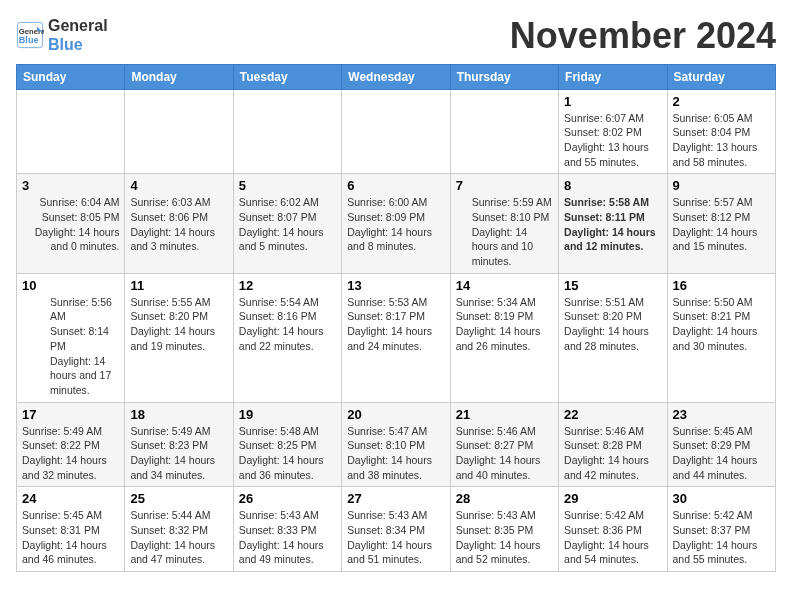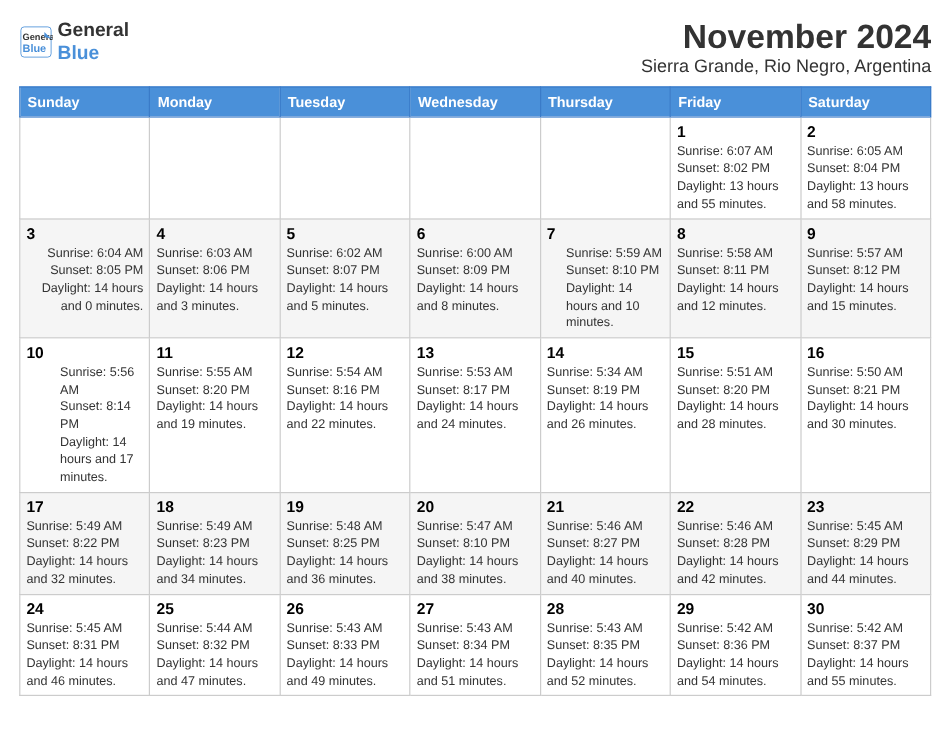--- a/index.html
+++ b/index.html
@@ -22,21 +22,21 @@
       gap: 4px;
     }
     .logo-icon {
       width: 28px;
       height: 28px;
     }
     .title-block {
       text-align: right;
     }
     .title-block h1 {
-      font-size: 28px;
+      font-size: 36px;
       font-weight: bold;
       color: #333;
       line-height: 1.1;
       margin-left: 16px;
     }
     .title-block h2 {
       font-size: 15px;
       font-weight: normal;
       color: #333;
     }
@@ -91,21 +91,20 @@
       <text x="4" y="32" font-size="13" font-weight="bold" fill="#4a90d9" font-family="Arial">Blue</text>
       <polygon points="30,8 38,16 30,14" fill="#4a90d9"></polygon>
     </svg>
     <div style="display:flex;flex-direction:column;line-height:1.2;">
       <span style="font-size:16px;font-weight:bold;color:#333;">General</span>
       <span style="font-size:16px;font-weight:bold;color:#4a90d9;">Blue</span>
     </div>
   </div>
   <div class="title-block">
     <h1>November 2024</h1>
-    <h2>Sierra Grande, Rio Negro, Argentina</h2>
   </div>
 </div>
 
 <table class="calendar">
   <thead>
     <tr id="header-row">
         <th>Sunday</th>
         <th>Monday</th>
         <th>Tuesday</th>
         <th>Wednesday</th>
@@ -160,21 +159,21 @@
 Daylight: 14 hours and 8 minutes.</div>
         </td>
         <td>
           <span class="day-num">7</span>
           <div class="day-info" style="white-space: pre-line; margin-left: 16px;">Sunrise: 5:59 AM
 Sunset: 8:10 PM
 Daylight: 14 hours and 10 minutes.</div>
         </td>
         <td>
           <span class="day-num">8</span>
-          <div class="day-info" style="white-space: pre-line;">Sunrise: 5:58 AM
+          <div class="day-info" style="white-space: pre-line; font-weight: bold;">Sunrise: 5:58 AM
 Sunset: 8:11 PM
 Daylight: 14 hours and 12 minutes.</div>
         </td>
         <td>
           <span class="day-num">9</span>
           <div class="day-info" style="white-space: pre-line;">Sunrise: 5:57 AM
 Sunset: 8:12 PM
 Daylight: 14 hours and 15 minutes.</div>
         </td>
       </tr>

